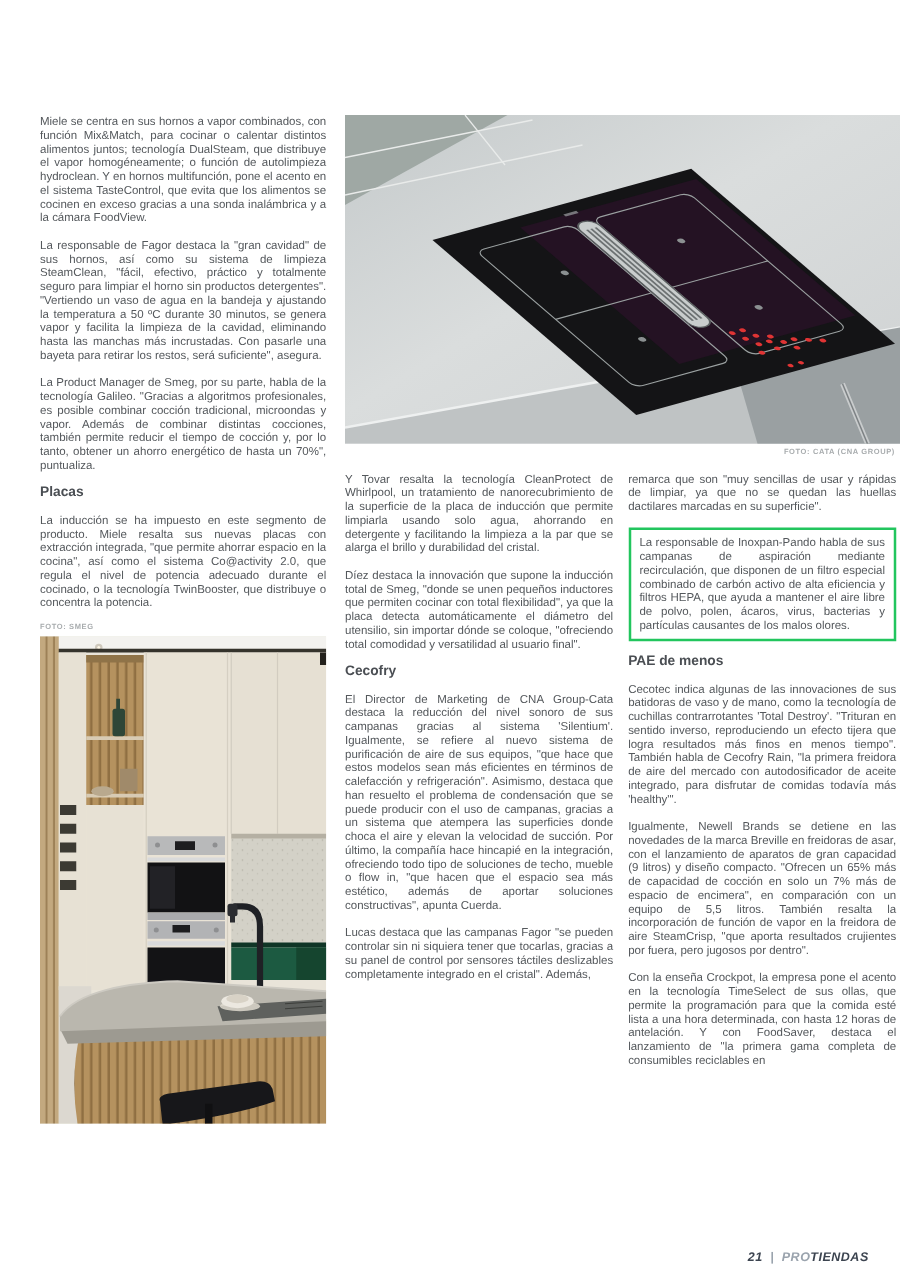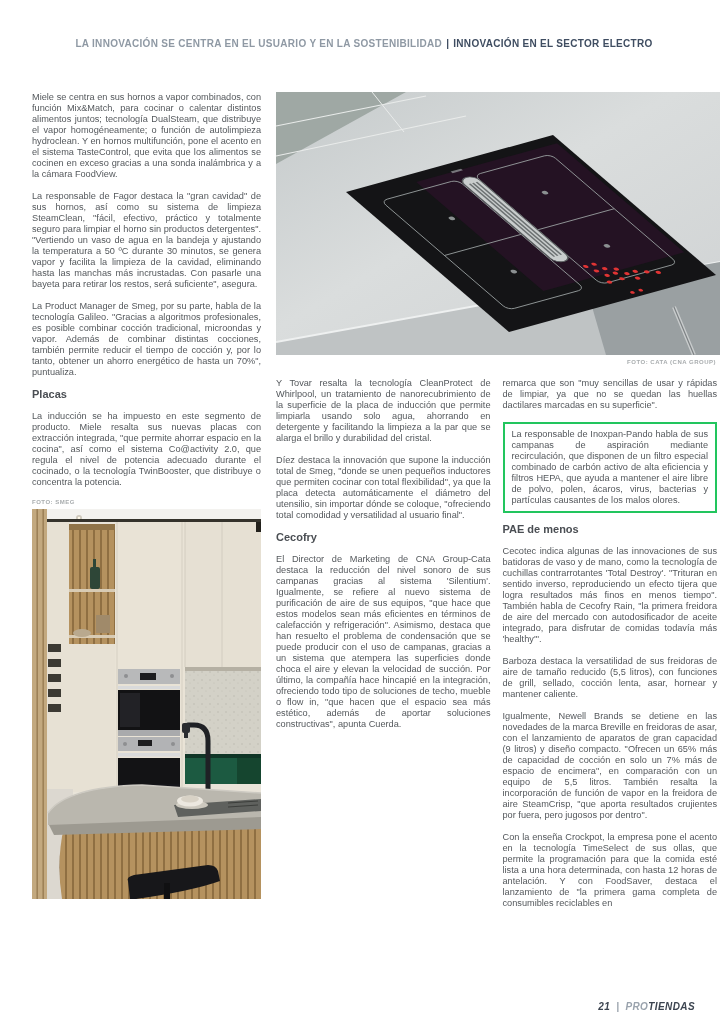--- a/index.html
+++ b/index.html
@@ -49,23 +49,20 @@
   .pagenum { color:#3c4450; }
   .fsep { color:#9aa3ad; margin:0 6px; }
   .brand-light { color:#9aa3ad; }
   .brand-bold { color:#3c4450; }
 </style>
 </head>
 <body>
 
 <div class="page">
 
-  <div class="hdr">
-    <span class="kicker">LA INNOVACIÓN SE CENTRA EN EL USUARIO Y EN LA SOSTENIBILIDAD</span><span class="hsep">|</span><span class="htitle">INNOVACIÓN EN EL SECTOR ELECTRO</span>
-  </div>
 
   <div class="content">
 
     <section class="col1">
       <p class="body">Miele se centra en sus hornos a vapor combinados, con función Mix&amp;Match, para cocinar o calentar distintos alimentos juntos; tecnología DualSteam, que distribuye el vapor homogéneamente; o función de autolimpieza hydroclean. Y en hornos multifunción, pone el acento en el sistema TasteControl, que evita que los alimentos se cocinen en exceso gracias a una sonda inalámbrica y a la cámara FoodView.</p>
       <p class="body">La responsable de Fagor destaca la "gran cavidad" de sus hornos, así como su sistema de limpieza SteamClean, "fácil, efectivo, práctico y totalmente seguro para limpiar el horno sin productos detergentes". "Vertiendo un vaso de agua en la bandeja y ajustando la temperatura a 50 ºC durante 30 minutos, se genera vapor y facilita la limpieza de la cavidad, eliminando hasta las manchas más incrustadas. Con pasarle una bayeta para retirar los restos, será suficiente", asegura.</p>
       <p class="body">La Product Manager de Smeg, por su parte, habla de la tecnología Galileo. "Gracias a algoritmos profesionales, es posible combinar cocción tradicional, microondas y vapor. Además de combinar distintas cocciones, también permite reducir el tiempo de cocción y, por lo tanto, obtener un ahorro energético de hasta un 70%", puntualiza.</p>
       <h3 class="subhead">Placas</h3>
       <p class="body">La inducción se ha impuesto en este segmento de producto. Miele resalta sus nuevas placas con extracción integrada, "que permite ahorrar espacio en la cocina", así como el sistema Co@activity 2.0, que regula el nivel de potencia adecuado durante el cocinado, o la tecnología TwinBooster, que distribuye o concentra la potencia.</p>
       <div class="credit credit-left">FOTO: SMEG</div>
@@ -226,30 +223,30 @@
       </figure>
       <div class="credit credit-right">FOTO: CATA (CNA GROUP)</div>
 
       <div class="twocols">
 
         <div>
           <p class="body">Y Tovar resalta la tecnología CleanProtect de Whirlpool, un tratamiento de nanorecubrimiento de la superficie de la placa de inducción que permite limpiarla usando solo agua, ahorrando en detergente y facilitando la limpieza a la par que se alarga el brillo y durabilidad del cristal.</p>
           <p class="body">Díez destaca la innovación que supone la inducción total de Smeg, "donde se unen pequeños inductores que permiten cocinar con total flexibilidad", ya que la placa detecta automáticamente el diámetro del utensilio, sin importar dónde se coloque, "ofreciendo total comodidad y versatilidad al usuario final".</p>
           <h3 class="subhead">Cecofry</h3>
           <p class="body">El Director de Marketing de CNA Group-Cata destaca la reducción del nivel sonoro de sus campanas gracias al sistema 'Silentium'. Igualmente, se refiere al nuevo sistema de purificación de aire de sus equipos, "que hace que estos modelos sean más eficientes en términos de calefacción y refrigeración". Asimismo, destaca que han resuelto el problema de condensación que se puede producir con el uso de campanas, gracias a un sistema que atempera las superficies donde choca el aire y elevan la velocidad de succión. Por último, la compañía hace hincapié en la integración, ofreciendo todo tipo de soluciones de techo, mueble o flow in, "que hacen que el espacio sea más estético, además de aportar soluciones constructivas", apunta Cuerda.</p>
+          <p class="body">Lucas destaca que las campanas Fagor "se pueden controlar sin ni siquiera tener que tocarlas, gracias a su panel de control por sensores táctiles deslizables completamente integrado en el cristal". Además,</p>
         </div>
 
         <div>
           <p class="body">remarca que son "muy sencillas de usar y rápidas de limpiar, ya que no se quedan las huellas dactilares marcadas en su superficie".</p>
           <div class="boxed">
             <p class="body">La responsable de Inoxpan-Pando habla de sus campanas de aspiración mediante recirculación, que disponen de un filtro especial combinado de carbón activo de alta eficiencia y filtros HEPA, que ayuda a mantener el aire libre de polvo, polen, ácaros, virus, bacterias y partículas causantes de los malos olores.</p>
           </div>
           <h3 class="subhead">PAE de menos</h3>
           <p class="body">Cecotec indica algunas de las innovaciones de sus batidoras de vaso y de mano, como la tecnología de cuchillas contrarrotantes 'Total Destroy'. "Trituran en sentido inverso, reproduciendo un efecto tijera que logra resultados más finos en menos tiempo". También habla de Cecofry Rain, "la primera freidora de aire del mercado con autodosificador de aceite integrado, para disfrutar de comidas todavía más 'healthy'".</p>
-          <p class="body">Barboza destaca la versatilidad de sus freidoras de aire de tamaño reducido (5,5 litros), con funciones de grill, sellado, cocción lenta, asar, hornear y mantener caliente.</p>
           <p class="body">Igualmente, Newell Brands se detiene en las novedades de la marca Breville en freidoras de asar, con el lanzamiento de aparatos de gran capacidad (9 litros) y diseño compacto. "Ofrecen un 65% más de capacidad de cocción en solo un 7% más de espacio de encimera", en comparación con un equipo de 5,5 litros. También resalta la incorporación de función de vapor en la freidora de aire SteamCrisp, "que aporta resultados crujientes por fuera, pero jugosos por dentro".</p>
           <p class="body">Con la enseña Crockpot, la empresa pone el acento en la tecnología TimeSelect de sus ollas, que permite la programación para que la comida esté lista a una hora determinada, con hasta 12 horas de antelación. Y con FoodSaver, destaca el lanzamiento de "la primera gama completa de consumibles reciclables en</p>
         </div>
       </div>
     </section>
   </div>
 
   <div class="ftr">
     <span class="pagenum">21</span><span class="fsep">|</span><span><span class="brand-light">PRO</span><span class="brand-bold">TIENDAS</span></span>
   </div>

